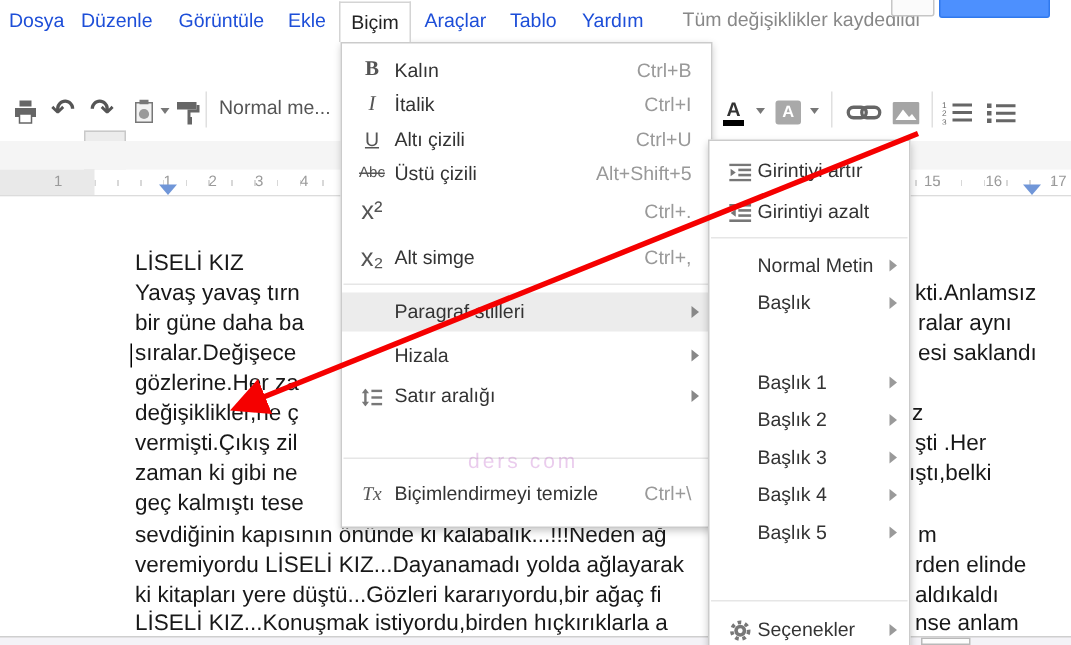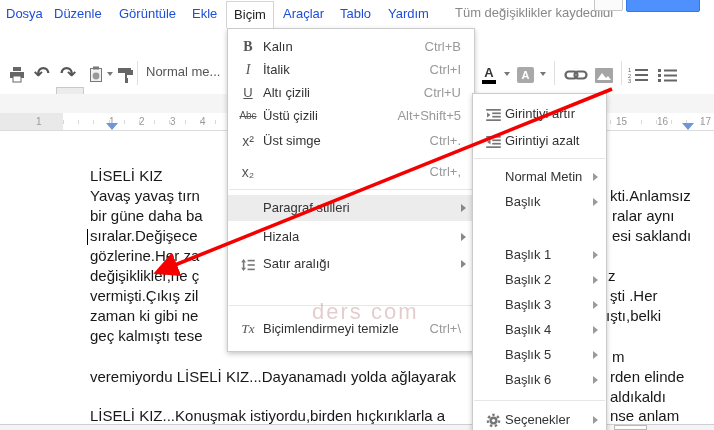--- a/index.html
+++ b/index.html
@@ -47,24 +47,24 @@
   .mi .sc{position:absolute;right:13px;color:#999;}
   .mi .ar{position:absolute;right:8px;top:8px;width:0;height:0;border-left:5px solid #888;border-top:4px solid transparent;border-bottom:4px solid transparent;}
   .mi.hl{background:#ececec;}
   .msep{position:absolute;left:1px;right:1px;height:1px;background:#e6e6e6;}
   #styles-submenu .mi .lb{left:32px;}
   #styles-submenu .mi .ar{border-left-color:#9a9a9a;}
   .ic-b{font-family:"Liberation Serif",serif;font-weight:bold;font-size:14px;}
   .ic-i{font-family:"Liberation Serif",serif;font-style:italic;font-size:14px;}
   .ic-u{text-decoration:underline;font-size:13px;}
   .ic-abc{text-decoration:line-through;font-size:10px;letter-spacing:0;}
-  .ic-sup,.ic-sub{font-size:14px;}
+  .ic-sup,.ic-sub{font-size:17px;}
   .ic-tx{font-family:"Liberation Serif",serif;font-style:italic;font-size:13px;}
   
-  #watermark{position:absolute;left:312px;top:299px;font-size:22px;letter-spacing:2px;color:#7f1d1d;opacity:.22;z-index:33;}
+  #watermark{position:absolute;left:312px;top:299px;font-size:14px;letter-spacing:2px;color:#a21caf;opacity:.22;z-index:33;}
   
   #arrow-overlay{position:absolute;left:0;top:0;z-index:50;pointer-events:none;}
 </style>
 </head>
 <body>
 
 <div id="stage">
 
   <div id="menubar">
     <div class="mb-item" style="left:6px">Dosya</div>
@@ -247,23 +247,25 @@
     <div class="dl" style="left:90px;top:95px">sıralar.Değişece</div>
     <div class="dl" style="left:612px;top:95px">esi saklandı</div>
     <div class="dl" style="left:90px;top:115px">gözlerine.Her za</div>
     <div class="dl" style="left:90px;top:135px">değişiklikler,ne ç</div>
     <div class="dl" style="left:608px;top:135px">z</div>
     <div class="dl" style="left:90px;top:155px">vermişti.Çıkış zil</div>
     <div class="dl" style="left:610px;top:155px">şti .Her</div>
     <div class="dl" style="left:90px;top:175px">zaman ki gibi ne</div>
     <div class="dl" style="left:606px;top:175px">ıştı,belki</div>
     <div class="dl" style="left:90px;top:195px">geç kalmıştı tese</div>
+    <div class="dl" style="left:90px;top:216px">sevdiğinin kapısının önünde ki kalabalık...!!!Neden ağ</div>
     <div class="dl" style="left:612px;top:216px">m</div>
     <div class="dl" style="left:90px;top:236px">veremiyordu LİSELİ KIZ...Dayanamadı yolda ağlayarak</div>
     <div class="dl" style="left:610px;top:236px">rden elinde</div>
+    <div class="dl" style="left:90px;top:256px">ki kitapları yere düştü...Gözleri kararıyordu,bir ağaç fi</div>
     <div class="dl" style="left:610px;top:256px">aldıkaldı</div>
     <div class="dl" style="left:90px;top:275px">LİSELİ KIZ...Konuşmak istiyordu,birden hıçkırıklarla a</div>
     <div class="dl" style="left:610px;top:275px">nse anlam</div>
   </div>
   <div id="caret4"></div>
 
   <div id="hscroll"></div>
   <div id="hthumb"></div>
 
   <div id="format-menu" class="menu">
@@ -282,25 +284,25 @@
       <span class="lb">Altı çizili</span>
       <span class="sc">Ctrl+U</span>
     </div>
     <div class="mi" style="top:75px">
       <span class="ic ic-abc">Abc</span>
       <span class="lb">Üstü çizili</span>
       <span class="sc">Alt+Shift+5</span>
     </div>
     <div class="mi" style="top:100px">
       <span class="ic ic-sup">x²</span>
-      <span class="lb">Üst simge</span>
       <span class="sc">Ctrl+.</span>
     </div>
     <div class="mi" style="top:131px">
       <span class="ic ic-sub">x₂</span>
+      <span class="lb">Alt simge</span>
       <span class="sc">Ctrl+,</span>
     </div>
     <div class="msep" style="top:160px"></div>
     <div class="mi hl" style="top:166px;height:26px;line-height:26px">
       <span class="lb">Paragraf stilleri</span>
       <span class="ar" style="top:9px"></span>
     </div>
     <div class="mi" style="top:196px">
       <span class="lb">Hizala</span>
       <span class="ar"></span>
@@ -374,24 +376,20 @@
       <span class="ar"></span>
     </div>
     <div class="mi" style="top:224px">
       <span class="lb">Başlık 4</span>
       <span class="ar"></span>
     </div>
     <div class="mi" style="top:249px">
       <span class="lb">Başlık 5</span>
       <span class="ar"></span>
     </div>
-    <div class="mi" style="top:274px">
-      <span class="lb">Başlık 6</span>
-      <span class="ar"></span>
-    </div>
     <div class="msep" style="top:306px"></div>
     <div class="mi" style="top:314px">
       <span class="ic">
         <svg width="15" height="15" viewBox="0 0 15 15" style="vertical-align:middle">
           <circle cx="7.5" cy="7.5" r="4" fill="#777"></circle>
           <circle cx="7.5" cy="7.5" r="5.6" fill="none" stroke="#777" stroke-width="2.4" stroke-dasharray="2.4 2.5"></circle>
           <circle cx="7.5" cy="7.5" r="1.6" fill="#fff"></circle>
         </svg>
       </span>
       <span class="lb">Seçenekler</span>

